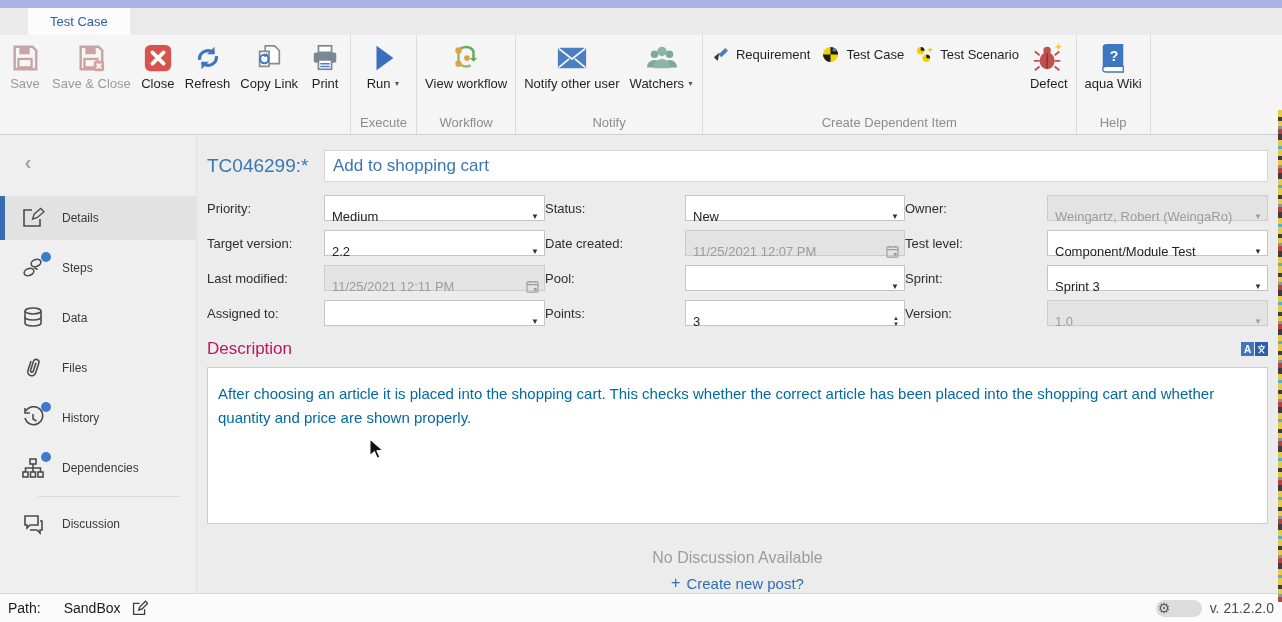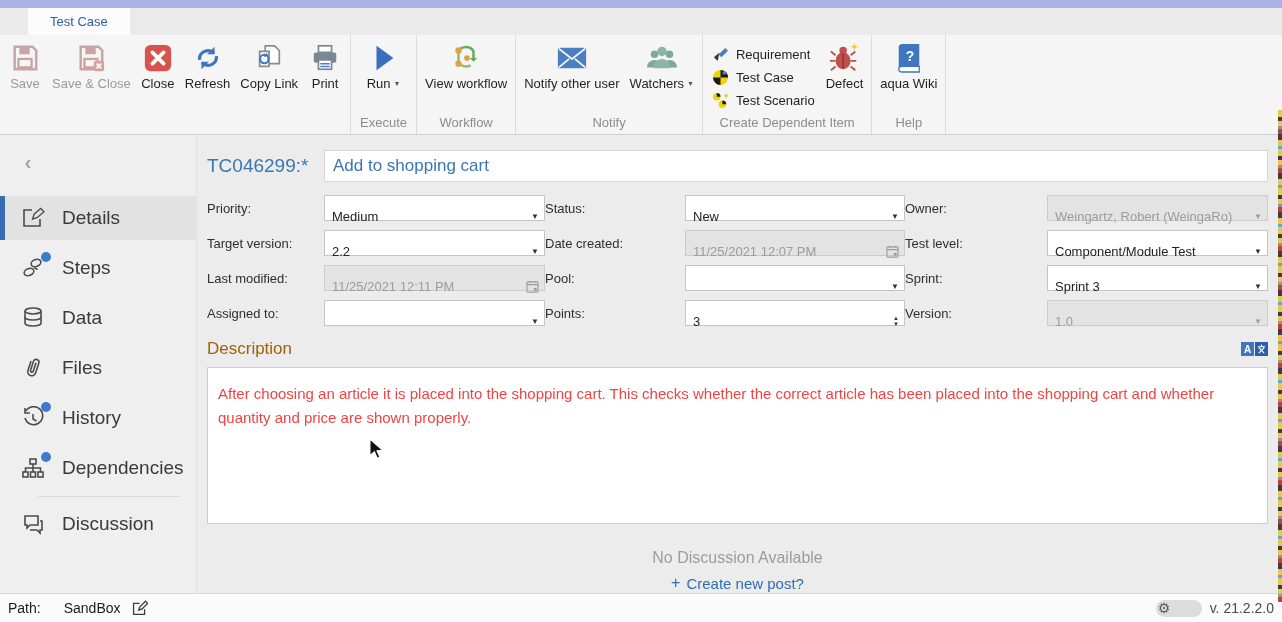--- a/index.html
+++ b/index.html
@@ -17,31 +17,31 @@
   .ribbon { height:100px; background:#f5f5f5; border-bottom:1px solid #cfcfcf;
             display:flex; align-items:stretch; }
   .rgroup { display:flex; flex-direction:column; border-right:1px solid #dcdcdc; padding:2px 3px 0; }
   .rgroup-buttons { flex:1; display:flex; align-items:flex-start; justify-content:center; }
   .rgroup-label { text-align:center; color:#8c8c8c; font-size:13px; height:21px; line-height:19px; white-space:nowrap; padding:0 6px;}
   .rbtn { display:flex; flex-direction:column; align-items:center; padding:5px 5px 2px;
           font-size:13px; color:#1f1f1f; text-align:center; line-height:1.12; cursor:default; }
   .rbtn .ricon { width:34px; height:32px; margin-bottom:3px; display:flex; align-items:center; justify-content:center; }
   .rbtn.disabled { color:#9a9a9a; }
   .caret-sm { font-size:7px; color:#555; margin-left:3px; }
-  .rstack { display:flex; flex-direction:column; justify-content:space-between; padding-top:6px; }
+  .rstack { display:flex; flex-direction:row; justify-content:space-between; padding-top:6px; }
   .rstack-item { display:flex; align-items:center; gap:7px; font-size:13px; color:#1f1f1f; height:23px; padding:0 6px; }
   .rstack-item .sicon { width:17px; height:17px; display:flex; }
 
   
   .sidebar { position:absolute; left:0; top:136px; bottom:29px; width:197px;
              background:#efefef; border-right:1px solid #e2e2e2; }
   .collapse { height:20px; margin:16px 0 24px 18px; color:#a6a6a6; font-size:21px;
               font-weight:bold; width:20px; text-align:center; line-height:20px; cursor:pointer;}
   .nav-item { position:relative; height:44px; margin-bottom:6px; display:flex; align-items:center;
-              padding-left:21px; gap:17px; font-size:19px; color:#3a3a3a; cursor:pointer; }
+              padding-left:21px; gap:17px; font-size:12px; color:#3a3a3a; cursor:pointer; }
   .nav-item.selected { background:#e2e2e2; }
   .nav-item.selected::before { content:""; position:absolute; left:0; top:0; bottom:0; width:5px; background:#3a6cb5; }
   .nav-icon { position:relative; width:24px; height:24px; display:flex; }
   .badge { position:absolute; top:-4px; right:-6px; width:10px; height:10px; border-radius:50%; }
   .badge.blue { background:#3d7cc9; } .badge.gray { background:#9a9a9a; }
   .nav-divider { height:1px; background:#dcdcdc; margin:0 16px 5px 38px; }
 
   
   .main { position:absolute; left:197px; top:136px; right:0; bottom:29px; padding:14px 14px 0 10px; overflow:hidden; }
   .title-row { display:flex; align-items:center; }
@@ -56,27 +56,27 @@
   .field { height:26px; border:1px solid #c5c5c5; background:#fff; display:flex; align-items:center;
            padding:16px 5px 0 7px; font-size:13px; color:#222; }
   .field .val { flex:1; overflow:hidden; white-space:nowrap; }
   .field .caret { font-size:8px; color:#333; }
   .field.disabled { background:#e3e3e3; color:#9c9c9c; border-color:#cccccc; }
   .field.disabled .caret { color:#9c9c9c; }
   .spinners { display:flex; flex-direction:column; line-height:6px; font-size:6px; color:#333; text-align:center; }
   .cal-icon { width:13px; height:13px; }
 
   .desc-row { margin-top:13px; display:flex; align-items:center; justify-content:space-between; }
-  .desc-heading { color:#a16207; font-size:17px; }
+  .desc-heading { color:#be185d; font-size:17px; }
   .translate { display:flex; gap:1px; }
   .tr-box { width:13px; height:14px; background:#3f76c0; color:#fff; font-size:10px; font-weight:bold;
             display:flex; align-items:center; justify-content:center; }
   .tr-box.dark { background:#2e5ea8; }
   .desc-box { margin-top:8px; background:#fff; border:1px solid #cdcdcd; height:157px;
-              padding:14px 10px; font-size:15px; line-height:24px; color:#ef4444; }
+              padding:14px 10px; font-size:15px; line-height:24px; color:#0369a1; }
   .discussion { text-align:center; margin-top:25px; }
   .no-disc { color:#9c9c9c; font-size:16px; }
   .create-post { color:#2f6db8; font-size:15px; margin-top:7px; display:inline-flex; align-items:center; gap:6px; cursor:pointer; }
   .plus { font-size:16px; }
 
   
   .footer { position:absolute; left:0; right:0; bottom:0; height:29px; background:#fbfbfb;
             border-top:1px solid #d8d8d8; display:flex; align-items:center; padding:0 8px; font-size:14px; color:#1c1c1c; }
   .footer .path-label { margin-right:23px; }
   .footer .path-value { margin-right:10px; }

